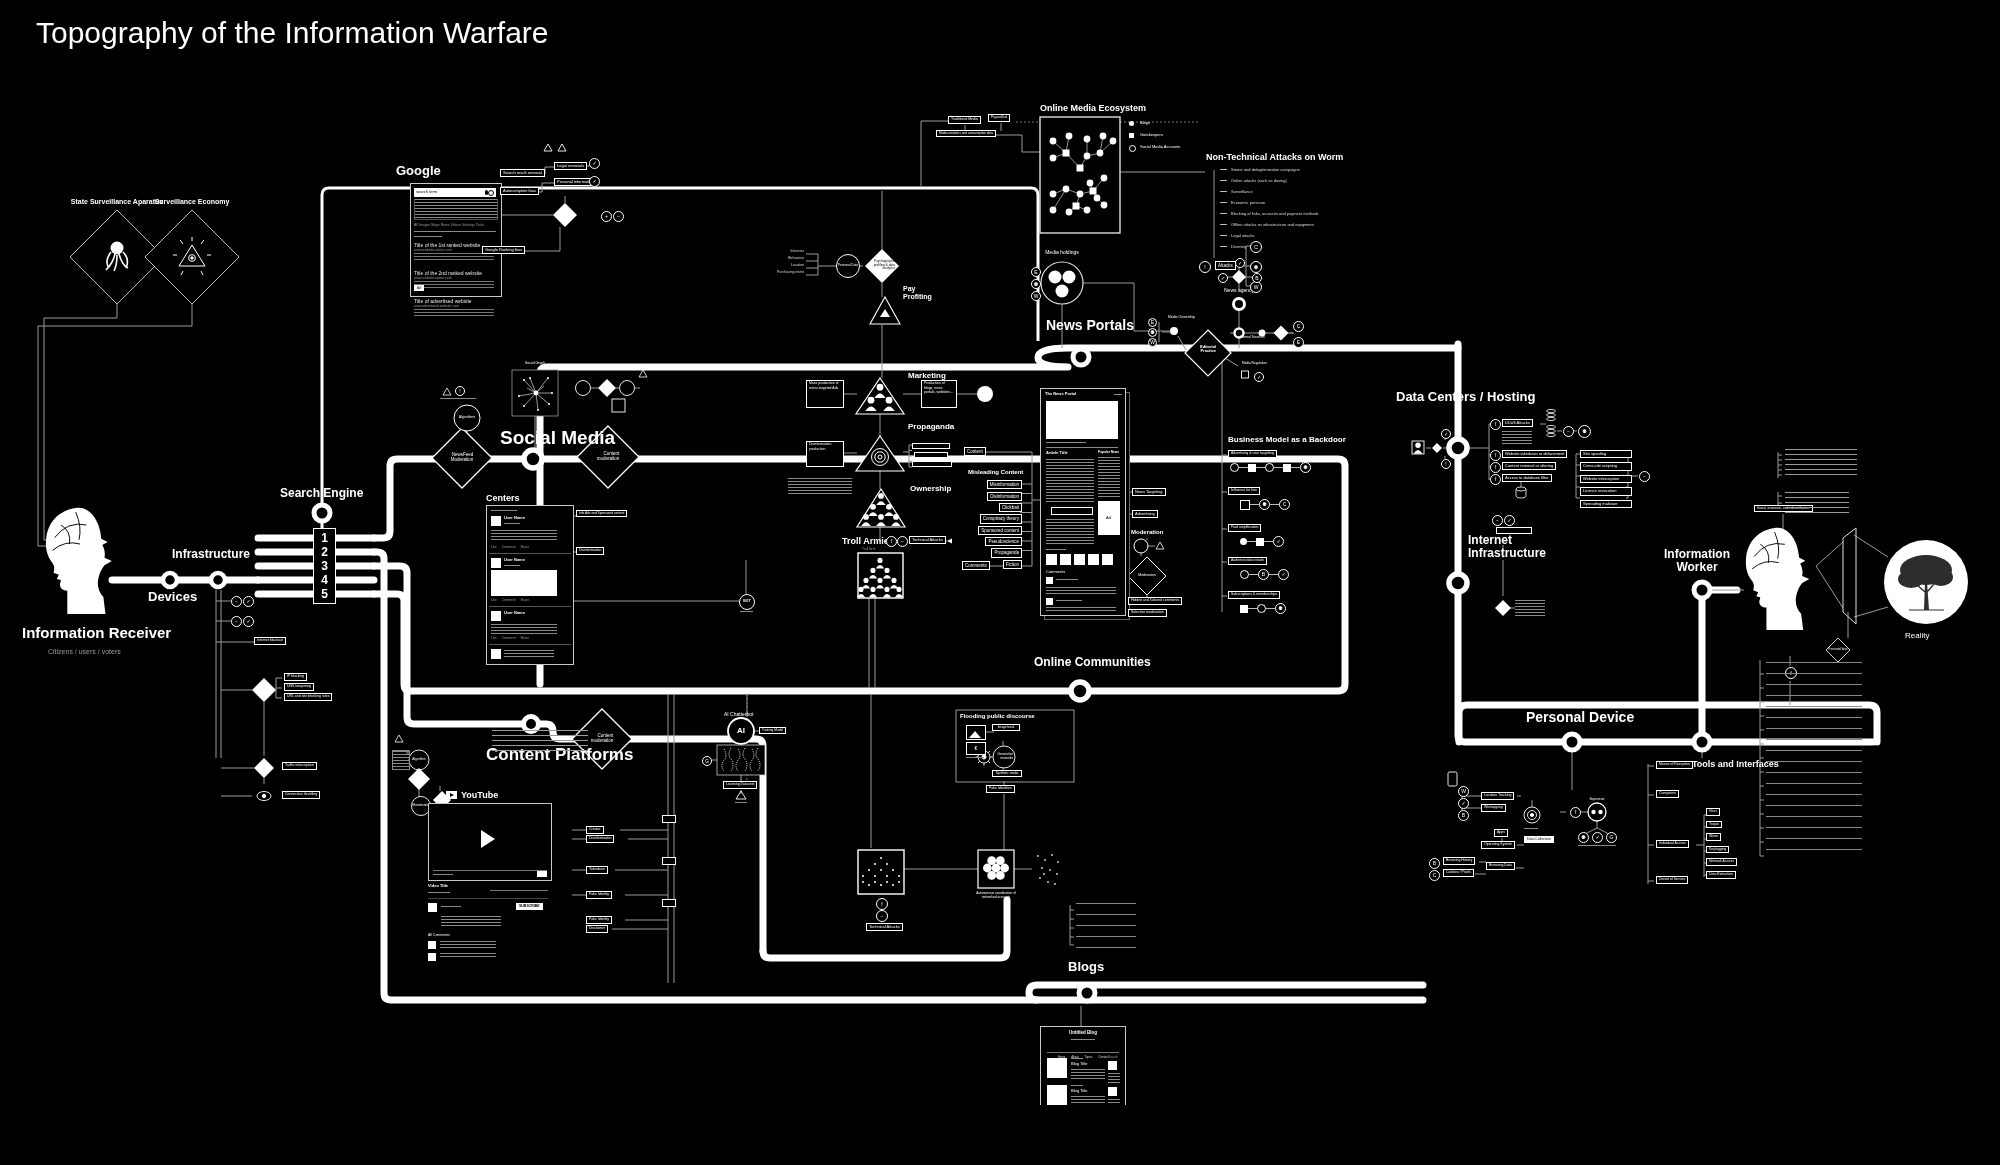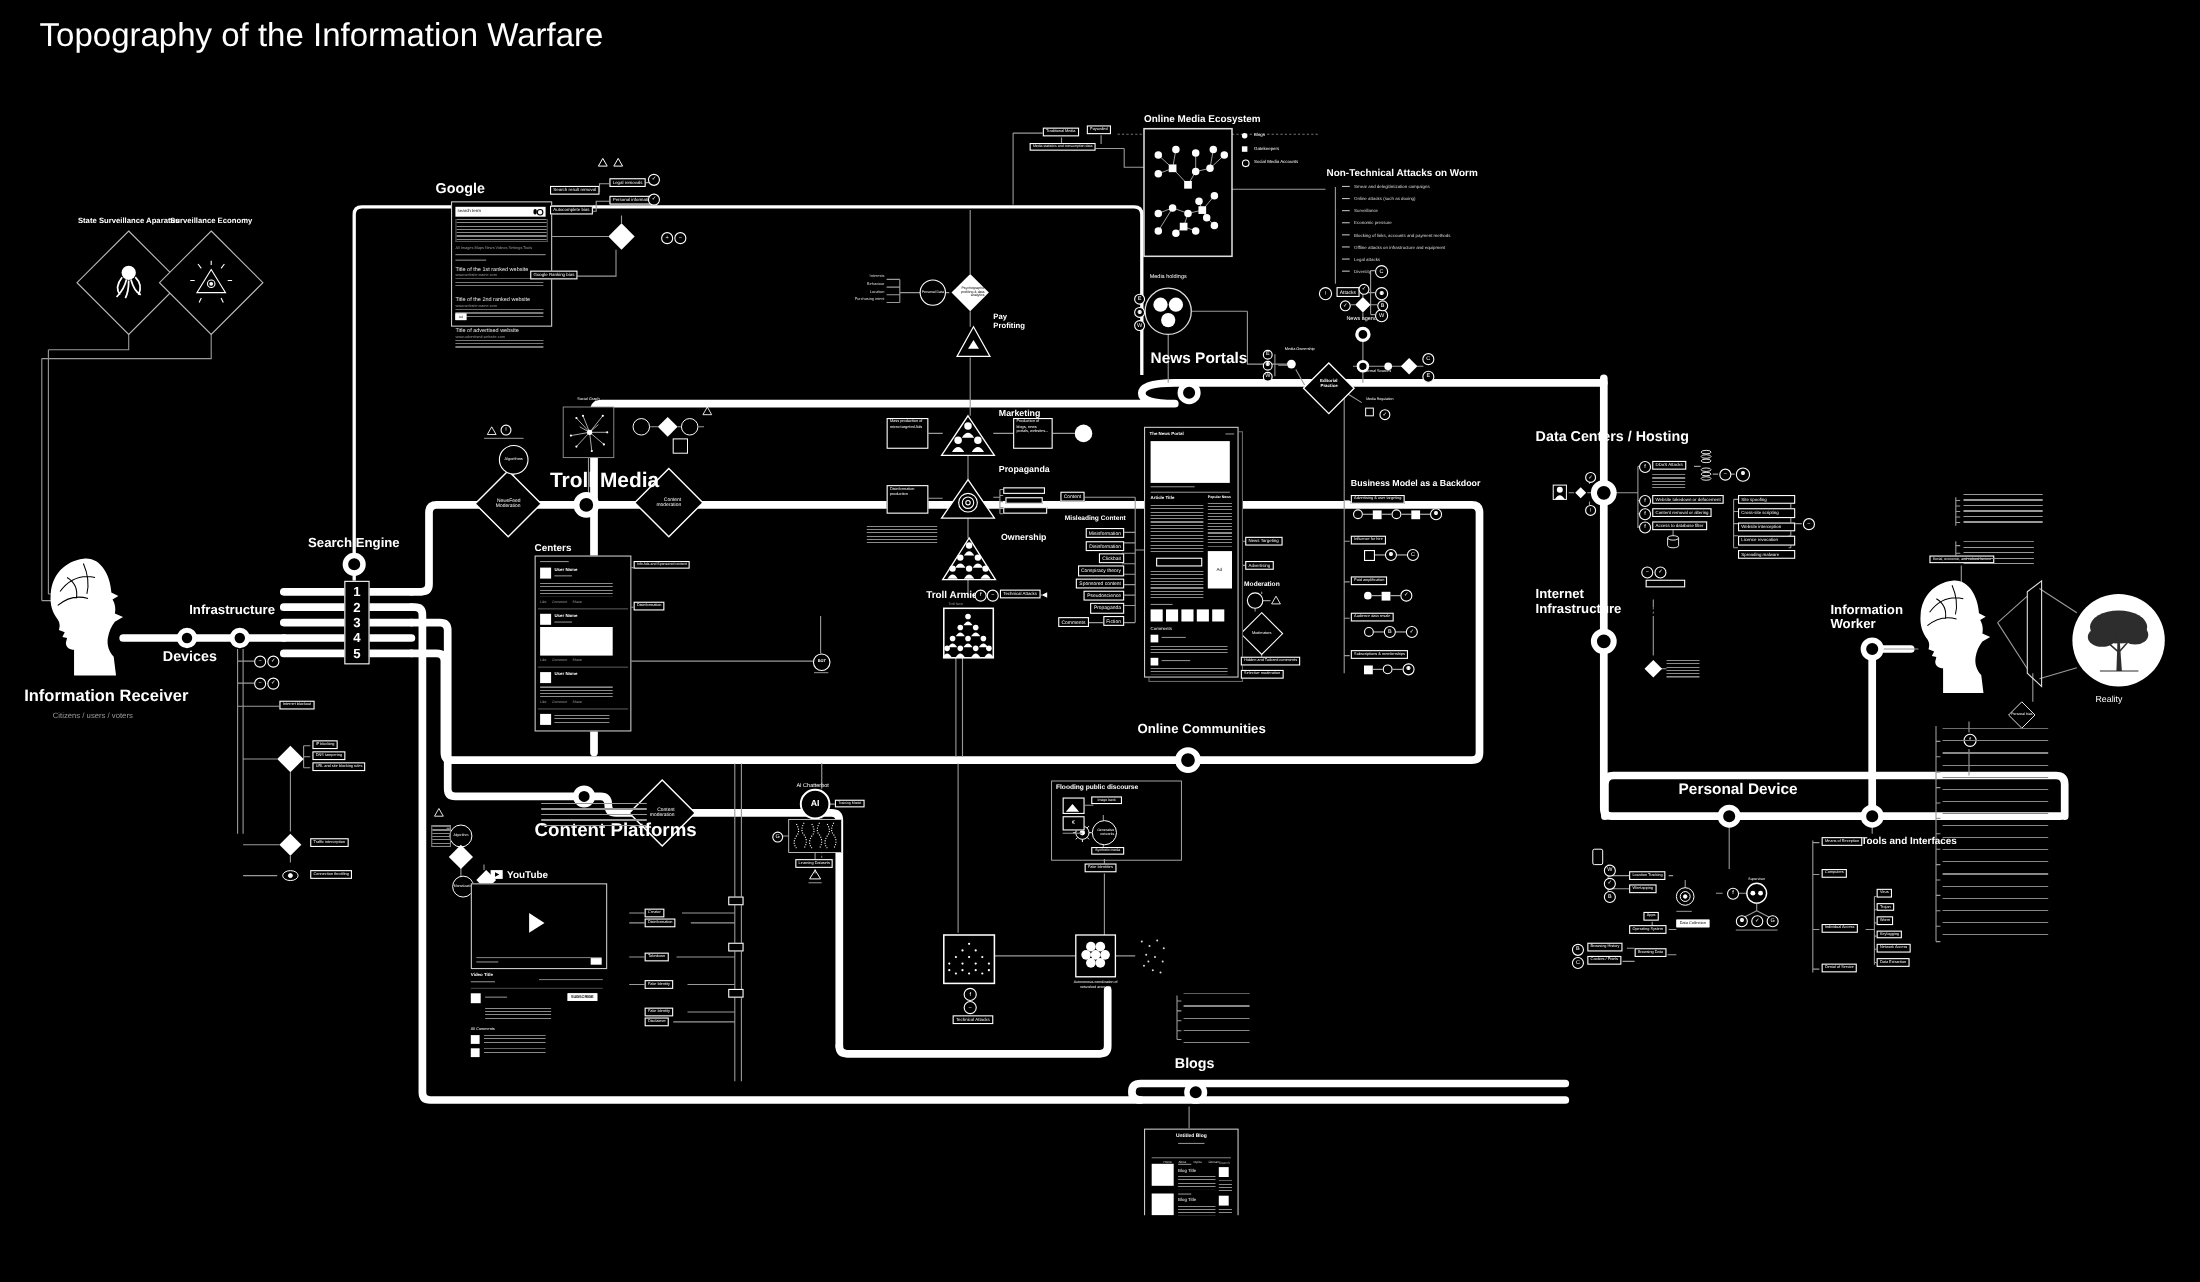--- a/index.html
+++ b/index.html
@@ -643,27 +643,27 @@
 <div class="ci" style="left:1578px;top:425px;width:11px;height:11px">⚉</div>
 <div class="lst" style="left:1580px;top:450px">
       <span class="vec-it">Site spoofing</span>
       <span class="vec-it">Cross-site scripting</span>
       <span class="vec-it">Website interception</span>
       <span class="vec-it">Licence revocation</span>
       <span class="vec-it">Spreading malware</span>
     </div>
 <div class="ci" style="left:1639px;top:471px;width:9px;height:9px">−</div>
 
-<div class="t t12 b" style="left:1396px;top:534px"><span>Internet</span><br><span>Infrastructure</span></div>
+<div class="t t12 b" style="left:1468px;top:534px"><span>Internet</span><br><span>Infrastructure</span></div>
 <div class="ci" style="left:1492px;top:515px;width:9px;height:9px">−</div>
 <div class="ci" style="left:1504px;top:515px;width:9px;height:9px">✓</div>
 <div class="bx t35" style="left:1496px;top:527px;width:30px;height:5px"></div>
 <div class="ml" style="left:1515px;top:600px;width:30px;height:16px"></div>
 
-<div class="t t19 b" style="left:500px;top:428px">Troll Media</div>
+<div class="t t19 b" style="left:500px;top:428px">Social Media</div>
 <div class="t t45 cc" style="left:462px;top:458px"><span>NewsFeed</span><br><span>Moderation</span></div>
 <div class="t t45 cc" style="left:608px;top:457px"><span>Content</span><br><span>moderation</span></div>
 <div class="t t35 cc" style="left:467px;top:418px">Algorithms</div>
 <div class="t t35 c" style="left:535px;top:362px">Social Graph</div>
 <div class="ci" style="left:455px;top:386px;width:8px;height:8px">!</div>
 <div class="dash" style="left:440px;top:398px;width:36px"></div>
 
 <div class="t t9 b" style="left:486px;top:494px">Centers</div>
 <div class="win" style="left:486px;top:505px;width:86px;height:158px">
   <div class="dash" style="left:4px;top:4px;width:26px"></div>
@@ -806,21 +806,21 @@
 <div class="bx t35" style="left:1656px;top:876px">Denial of Service</div>
 <div class="lst" style="left:1706px;top:808px">
       <span class="leaf-it">Virus</span>
       <span class="leaf-it">Trojan</span>
       <span class="leaf-it">Worm</span>
       <span class="leaf-it">Keylogging</span>
       <span class="leaf-it">Network Access</span>
       <span class="leaf-it">Data Extraction</span>
     </div>
 
-<div class="t t12 b" style="left:1697px;top:548px;transform:translateX(-50%);text-align:left"><span>Information</span><br><span>Worker</span></div>
+<div class="t t12 b" style="left:1697px;top:548px;transform:translateX(-50%);text-align:center"><span>Information</span><br><span>Worker</span></div>
 <div class="bx t3" style="left:1754px;top:505px">Social, economic, and cultural factors</div>
 <div class="t t3 cc" style="left:1838px;top:650px">Personal bias</div>
 <div class="ci" style="left:1785px;top:667px;width:10px;height:10px">f</div>
 <div class="t t8" style="left:1905px;top:632px">Reality</div>
 <div class="ml5" style="left:1785px;top:449px;width:72px;height:30px"></div>
 <div class="ml5" style="left:1785px;top:492px;width:64px;height:21px"></div>
 <div class="mlL" style="left:1766px;top:662px;width:96px;height:198px"></div>
 
 </div>
 

